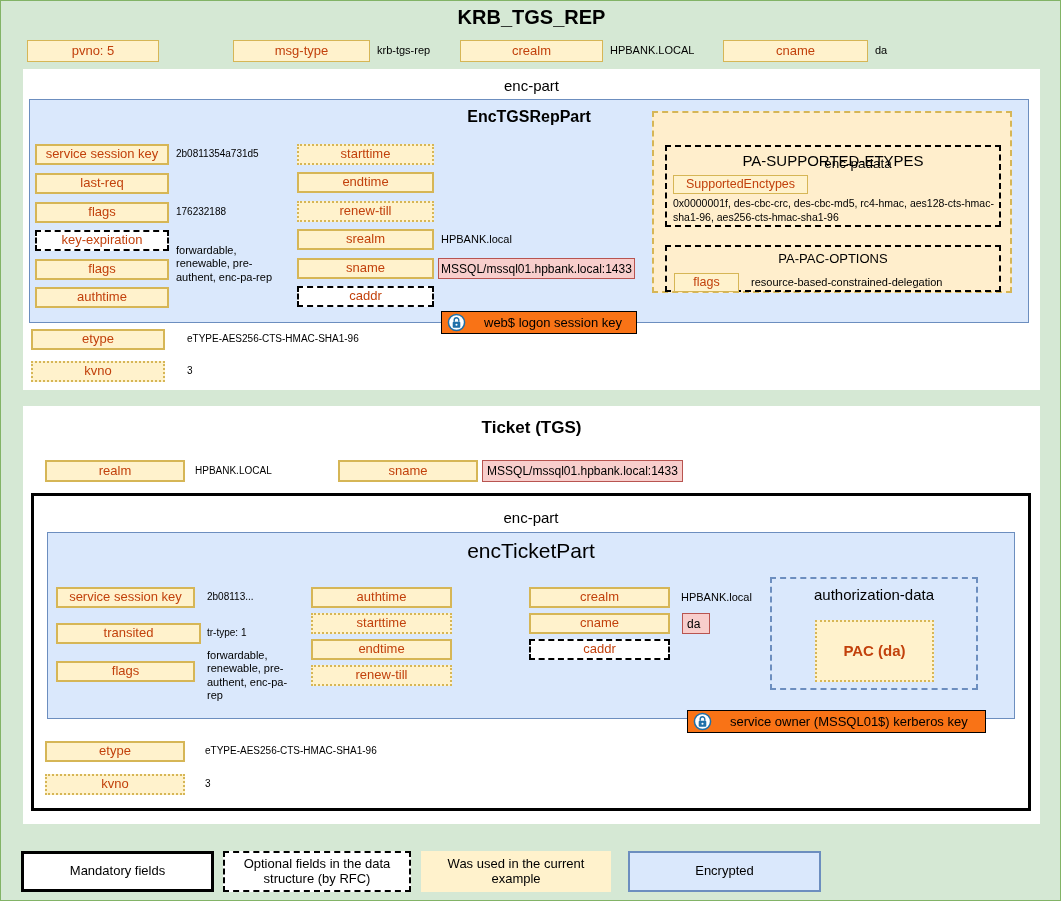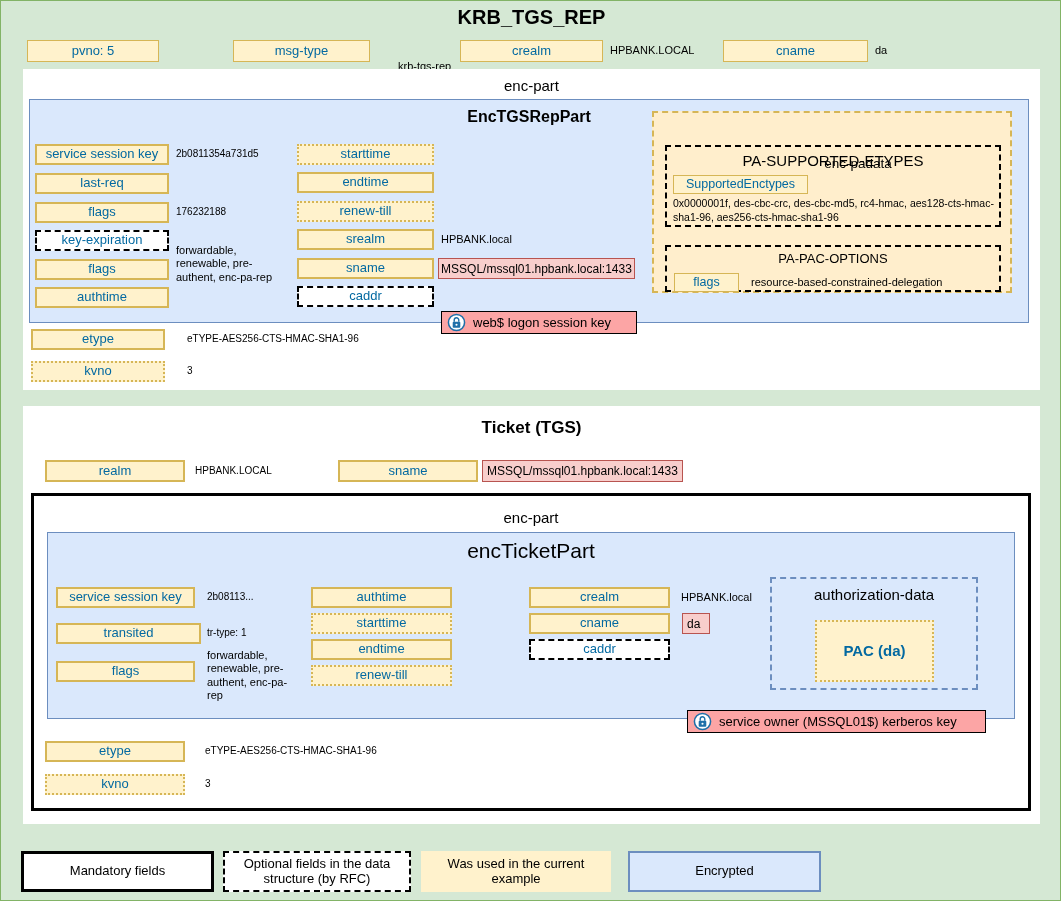--- a/index.html
+++ b/index.html
@@ -13,21 +13,21 @@
     box-sizing:border-box;
     border:1px solid #82b366;
   }
   .abs{position:absolute;box-sizing:border-box;}
 
   
   .fld{
     background:#fff2cc;border:2px solid #d6b656;
     display:flex;align-items:center;justify-content:center;
     text-align:center;line-height:1.1;
-    font-size:13px;color:#0369a1;
+    font-size:13px;color:#c2410c;
   }
   .fld.dotted{border-style:dotted;border-width:2px;}
   .fld.dashed-black{background:#fff;border:2px dashed #000;}
   .fld.thin{border-width:1px;}
 
   
   .val{display:flex;align-items:center;font-size:10px;line-height:1.22;}
   .val.small{font-size:11px;}
 
   
@@ -47,42 +47,42 @@
   
   .padata{background:#ffe6cc00;background-color:#ffeecc;border:2px dashed #d6b656;}
   .pa-inner{border:2px dashed #000;background:transparent;}
   .az-box{border:2px dashed #6c8ebf;background:transparent;}
 
   .ttl{font-weight:bold;text-align:center;}
   .hdr-center{text-align:center;}
 
   
   .lockbadge{
-    background:#fca5a5;border:1px solid #000;
-    display:flex;align-items:center;gap:7px;
+    background:#f97316;border:1px solid #000;
+    display:flex;align-items:center;gap:18px;
     padding:2px 8px 2px 5px;font-size:13px;
   }
   .lockicon{width:19px;height:19px;flex:0 0 19px;}
 
   
   .lg{display:flex;align-items:center;justify-content:center;text-align:center;line-height:1.15;font-size:13px;}
   .lg-mand{background:#fff;border:3px solid #000;}
   .lg-opt{background:#fff;border:2px dashed #000;}
   .lg-used{background:#fff2cc;border:1px solid #fff2cc;}
   .lg-enc{background:#dae8fc;border:2px solid #6c8ebf;}
 </style>
 </head>
 <body>
 
 <div class="abs ttl" style="left:0;top:5px;width:1061px;font-size:20px;">KRB_TGS_REP</div>
 
 <div class="abs fld thin" style="left:26px;top:39px;width:132px;height:22px;">pvno: 5</div>
 
 <div class="abs fld thin" style="left:232px;top:39px;width:137px;height:22px;">msg-type</div>
-<div class="abs val small" style="left:397px;top:39px;height:22px;margin-top:16px;">krb-tgs-rep</div>
+<div class="abs val small" style="left:376px;top:39px;height:22px;">krb-tgs-rep</div>
 
 <div class="abs fld thin" style="left:459px;top:39px;width:143px;height:22px;">crealm</div>
 <div class="abs val small" style="left:609px;top:39px;height:22px;">HPBANK.LOCAL</div>
 
 <div class="abs fld thin" style="left:722px;top:39px;width:145px;height:22px;">cname</div>
 <div class="abs val small" style="left:874px;top:39px;height:22px;">da</div>
 
 <div class="abs panel-white" style="left:22px;top:68px;width:1017px;height:321px;"></div>
 
 <div class="abs hdr-center" style="left:22px;top:76px;width:1017px;font-size:15px;">enc-part</div>

